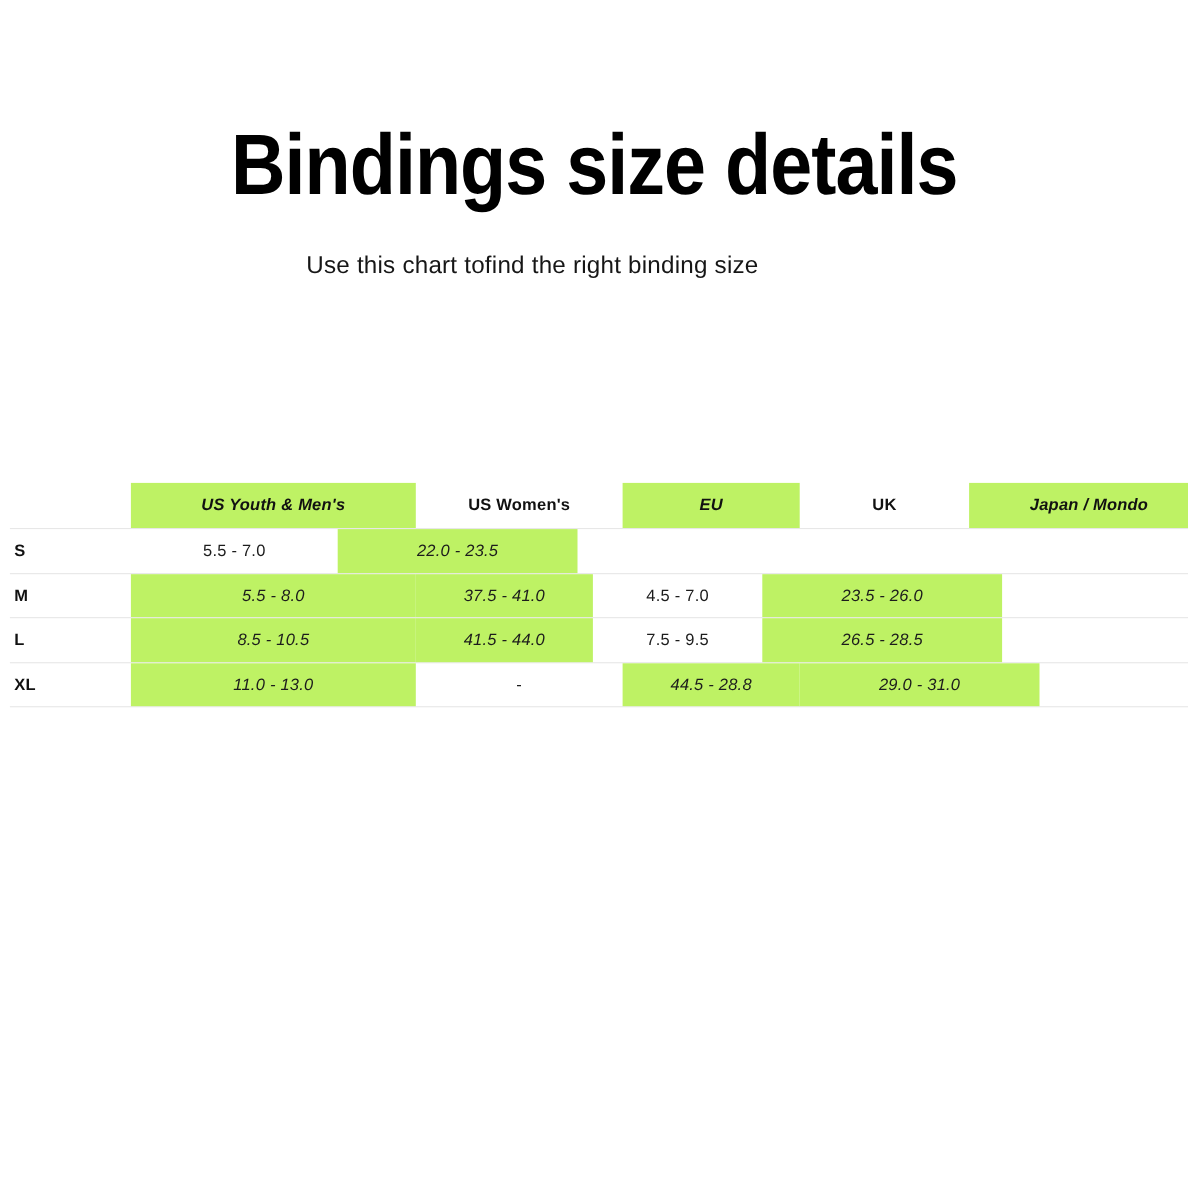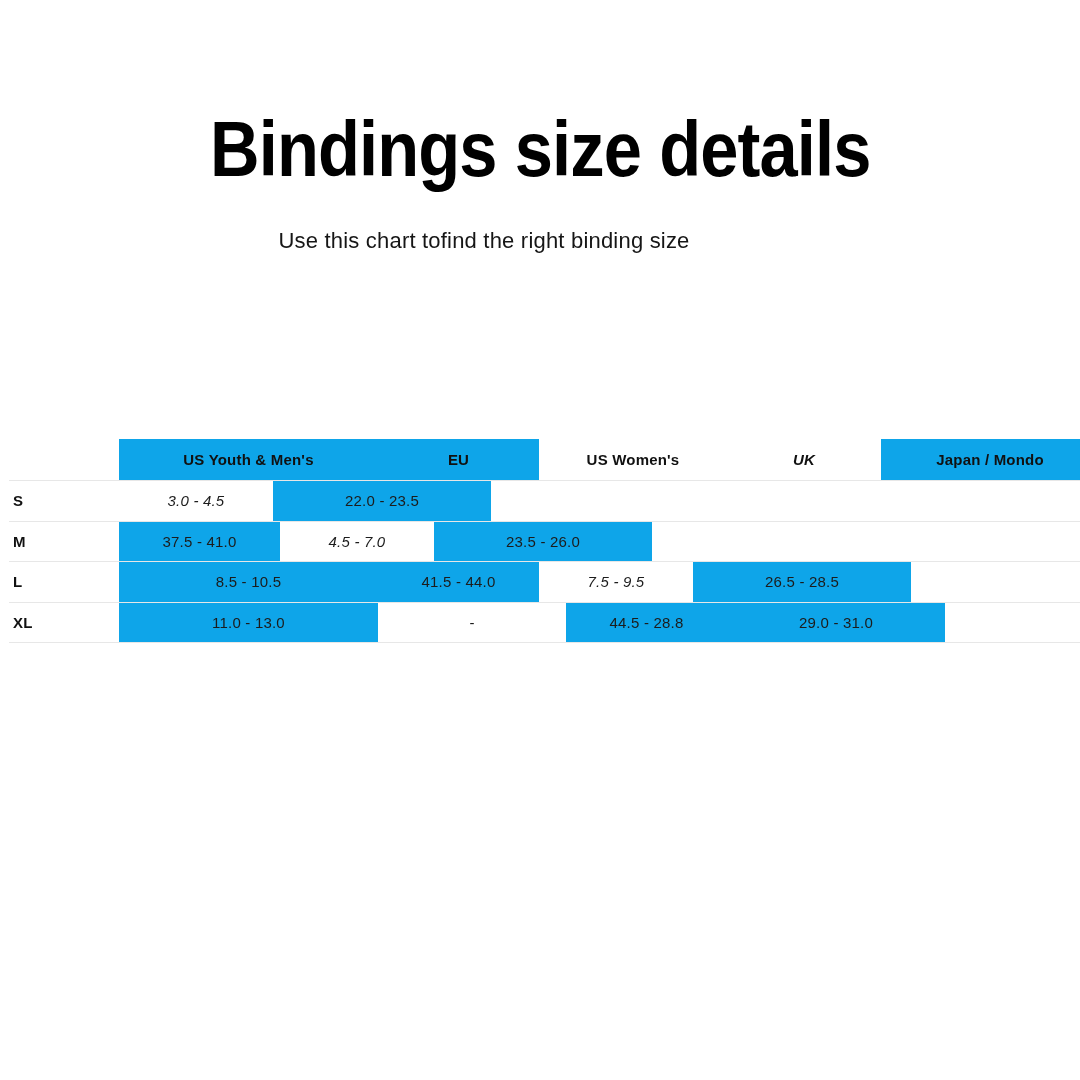--- a/index.html
+++ b/index.html
@@ -77,50 +77,51 @@
   .c0 {
     width: 110px;
     justify-content: flex-start;
     padding-left: 4px;
     font-weight: 700;
     color: #111111;
   }
   .c1 { width: 259px; }
   .c2 { width: 188px; }
   .c3 { width: 161px; }
-  .c4 { width: 154px; font-style: italic; }
+  .c4 { width: 154px; }
   .c5 { width: 218px; }
-  .shaded { background: #0ea5e9; }
+  .shaded { background: #bef264; font-style: italic; }
 </style>
 </head>
 <body>
 
 <div class="title">
   <span class="title-inner">Bindings size details</span>
 </div>
 
 <div class="subtitle">Use this chart tofind the right binding size</div>
 
 <div class="size-table">
   <div class="thead">
     <div class="cell c0"></div>
     <div class="cell c1 shaded">US Youth &amp; Men's</div>
+    <div class="cell c2">US Women's</div>
     <div class="cell c3 shaded">EU</div>
-    <div class="cell c2">US Women's</div>
     <div class="cell c4">UK</div>
     <div class="cell c5 shaded">Japan / Mondo</div>
   </div>
   <div>
       <div class="trow">
         <div class="cell c0">S</div>
-        <div class="cell c4">3.0 - 4.5</div>
+        <div class="cell c2">5.5 - 7.0</div>
         <div class="cell c5 shaded">22.0 - 23.5</div>
       </div>
       <div class="trow">
         <div class="cell c0">M</div>
+        <div class="cell c1 shaded">5.5 - 8.0</div>
         <div class="cell c3 shaded">37.5 - 41.0</div>
         <div class="cell c4">4.5 - 7.0</div>
         <div class="cell c5 shaded">23.5 - 26.0</div>
       </div>
       <div class="trow">
         <div class="cell c0">L</div>
         <div class="cell c1 shaded">8.5 - 10.5</div>
         <div class="cell c3 shaded">41.5 - 44.0</div>
         <div class="cell c4">7.5 - 9.5</div>
         <div class="cell c5 shaded">26.5 - 28.5</div>

